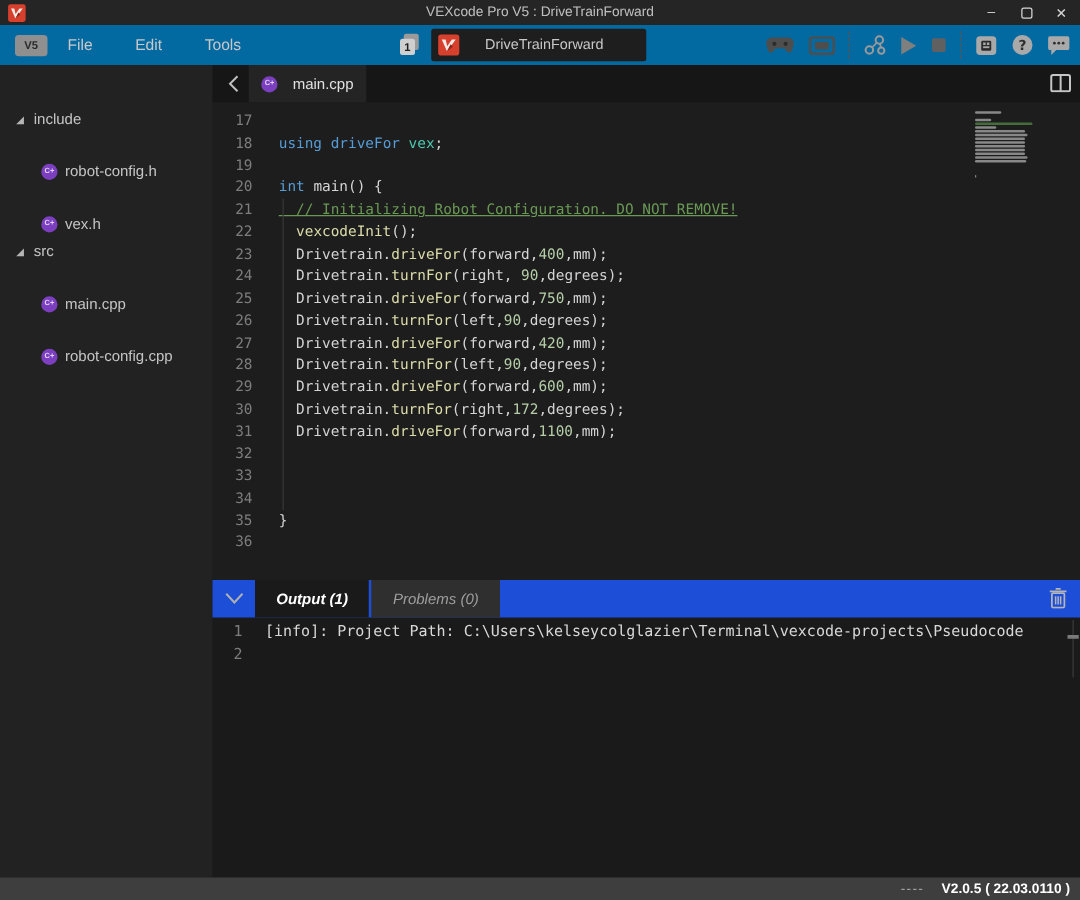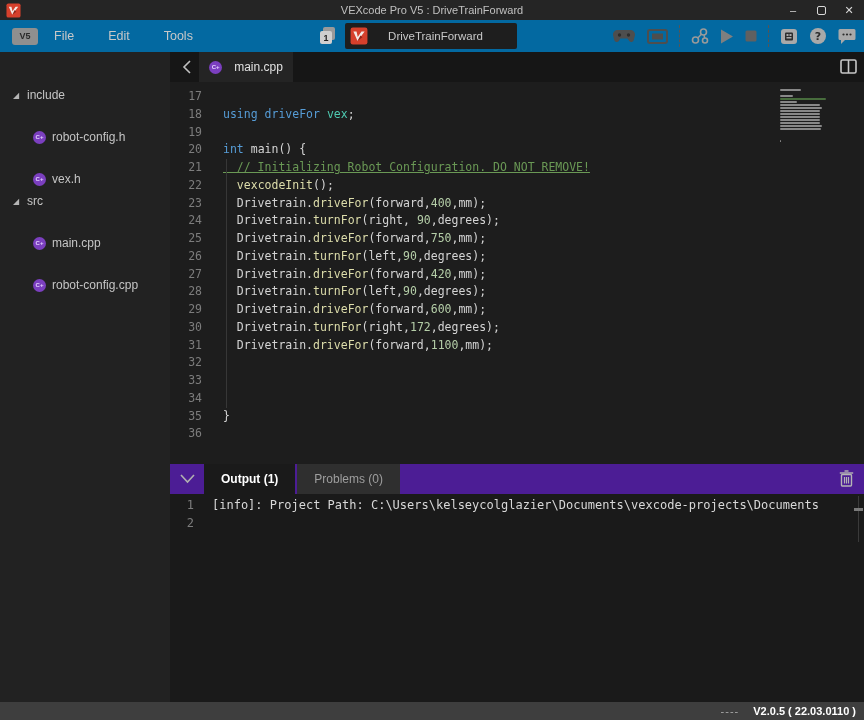--- a/index.html
+++ b/index.html
@@ -55,21 +55,21 @@
   .code-text { padding-left:13px; }
   .tok-k { color:#569cd6; } .tok-y { color:#4ec9b0; } .tok-f { color:#dcdcaa; }
   .tok-m { color:#b5cea8; } .tok-c { color:#6a9955;text-decoration:underline; } .tok-p { color:#d4d4d4; }
   .indent-guide { position:absolute; left:56px; top:77px; height:249px; width:1px; background:#373737; }
   .minimap { position:absolute; top:3px; right:38px; width:46px; }
   .mm-row { height:3px; display:flex; align-items:center; }
   .mm-bar { height:2px; border-radius:1px; opacity:.85; }
 
   
   .panel { position:absolute; top:464px; left:170px; right:0; bottom:18px; background:#1a1a1a; }
-  .panel-header { position:relative; height:30px; background:#4c1d95; display:flex; align-items:stretch; }
+  .panel-header { position:relative; height:30px; background:#1d4ed8; display:flex; align-items:stretch;font-style:italic; }
   .panel-chevron { width:34px; display:flex; align-items:center; justify-content:center; }
   .panel-tabs { display:flex; align-items:stretch; }
   .ptab { padding:0 17px; display:flex; align-items:center; font-size:12px; color:#9e9e9e; background:#2f2f2f; margin-right:2px; cursor:default; }
   .ptab.active { background:#1a1a1a; color:#ffffff; font-weight:bold; }
   .trash-btn { position:absolute; right:10px; top:6px; }
   .output-lines { padding-top:3px; font-family:"DejaVu Sans Mono", monospace; font-size:12px; }
   .out-row { height:17.5px; line-height:17.5px; display:flex; white-space:pre; }
   .out-gutter { width:32px; text-align:right; padding-right:8px; color:#7d7d7d; flex:none; }
   .out-text { color:#d8d8d8; padding-left:10px; }
   .panel-scroll-track { position:absolute; right:5px; top:32px; width:1px; height:46px; background:#3a3a3a; }
@@ -322,21 +322,21 @@
             <rect x="2.5" y="4.5" width="10" height="11.5" rx="1" fill="none" stroke="#b5b5b5" stroke-width="1.4"></rect>
             <line x1="0.8" y1="3" x2="14.2" y2="3" stroke="#b5b5b5" stroke-width="1.4"></line>
             <line x1="5.5" y1="1" x2="9.5" y2="1" stroke="#b5b5b5" stroke-width="1.4"></line>
             <line x1="5.5" y1="7" x2="5.5" y2="13.5" stroke="#b5b5b5" stroke-width="1.2"></line>
             <line x1="7.5" y1="7" x2="7.5" y2="13.5" stroke="#b5b5b5" stroke-width="1.2"></line>
             <line x1="9.5" y1="7" x2="9.5" y2="13.5" stroke="#b5b5b5" stroke-width="1.2"></line>
           </svg>
       </span>
     </div>
     <div class="output-lines" id="output-lines">
-        <div class="out-row"><span class="out-gutter">1</span><span class="out-text">[info]: Project Path: C:\Users\kelseycolglazier\Documents\vexcode-projects\Documents</span></div>
+        <div class="out-row"><span class="out-gutter">1</span><span class="out-text">[info]: Project Path: C:\Users\kelseycolglazier\Terminal\vexcode-projects\Pseudocode</span></div>
         <div class="out-row"><span class="out-gutter">2</span><span class="out-text"></span></div>
       </div>
     <div class="panel-scroll-track"></div>
     <div class="panel-scroll-handle"></div>
   </div>
 
   <div class="statusbar">
     <span class="status-dashes">----</span>
     <span class="status-version">V2.0.5 ( 22.03.0110 )</span>
   </div>

